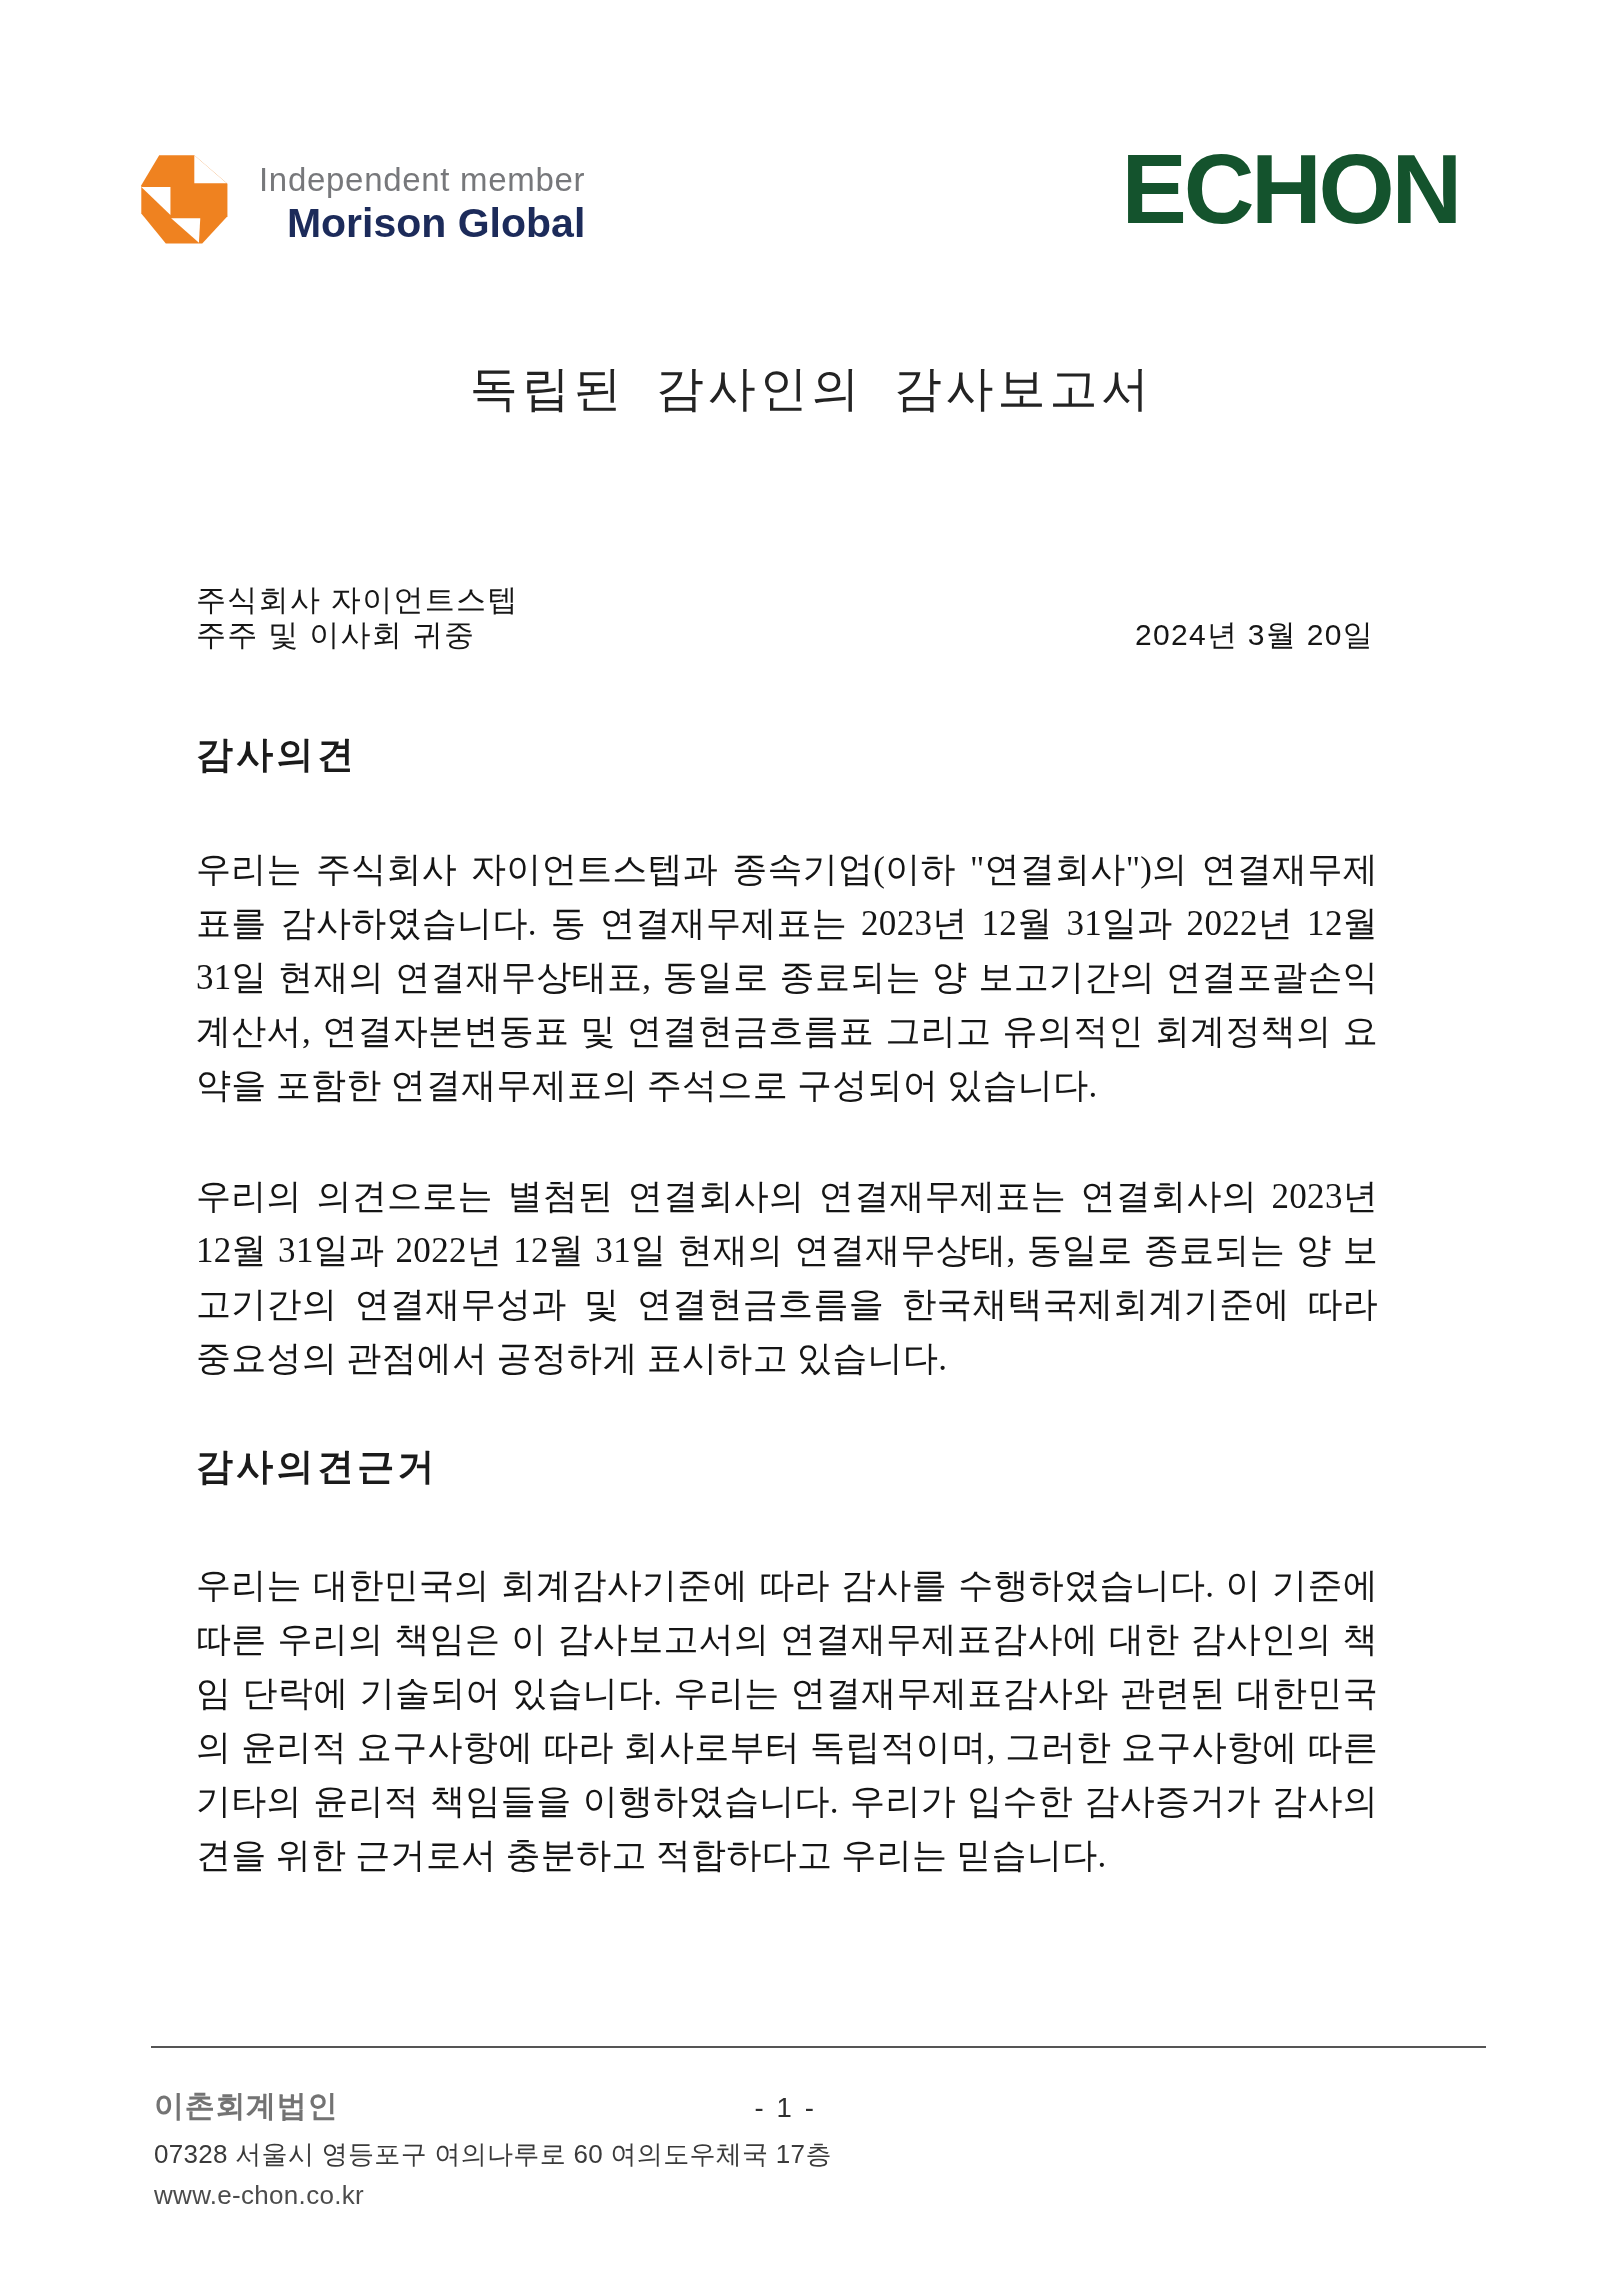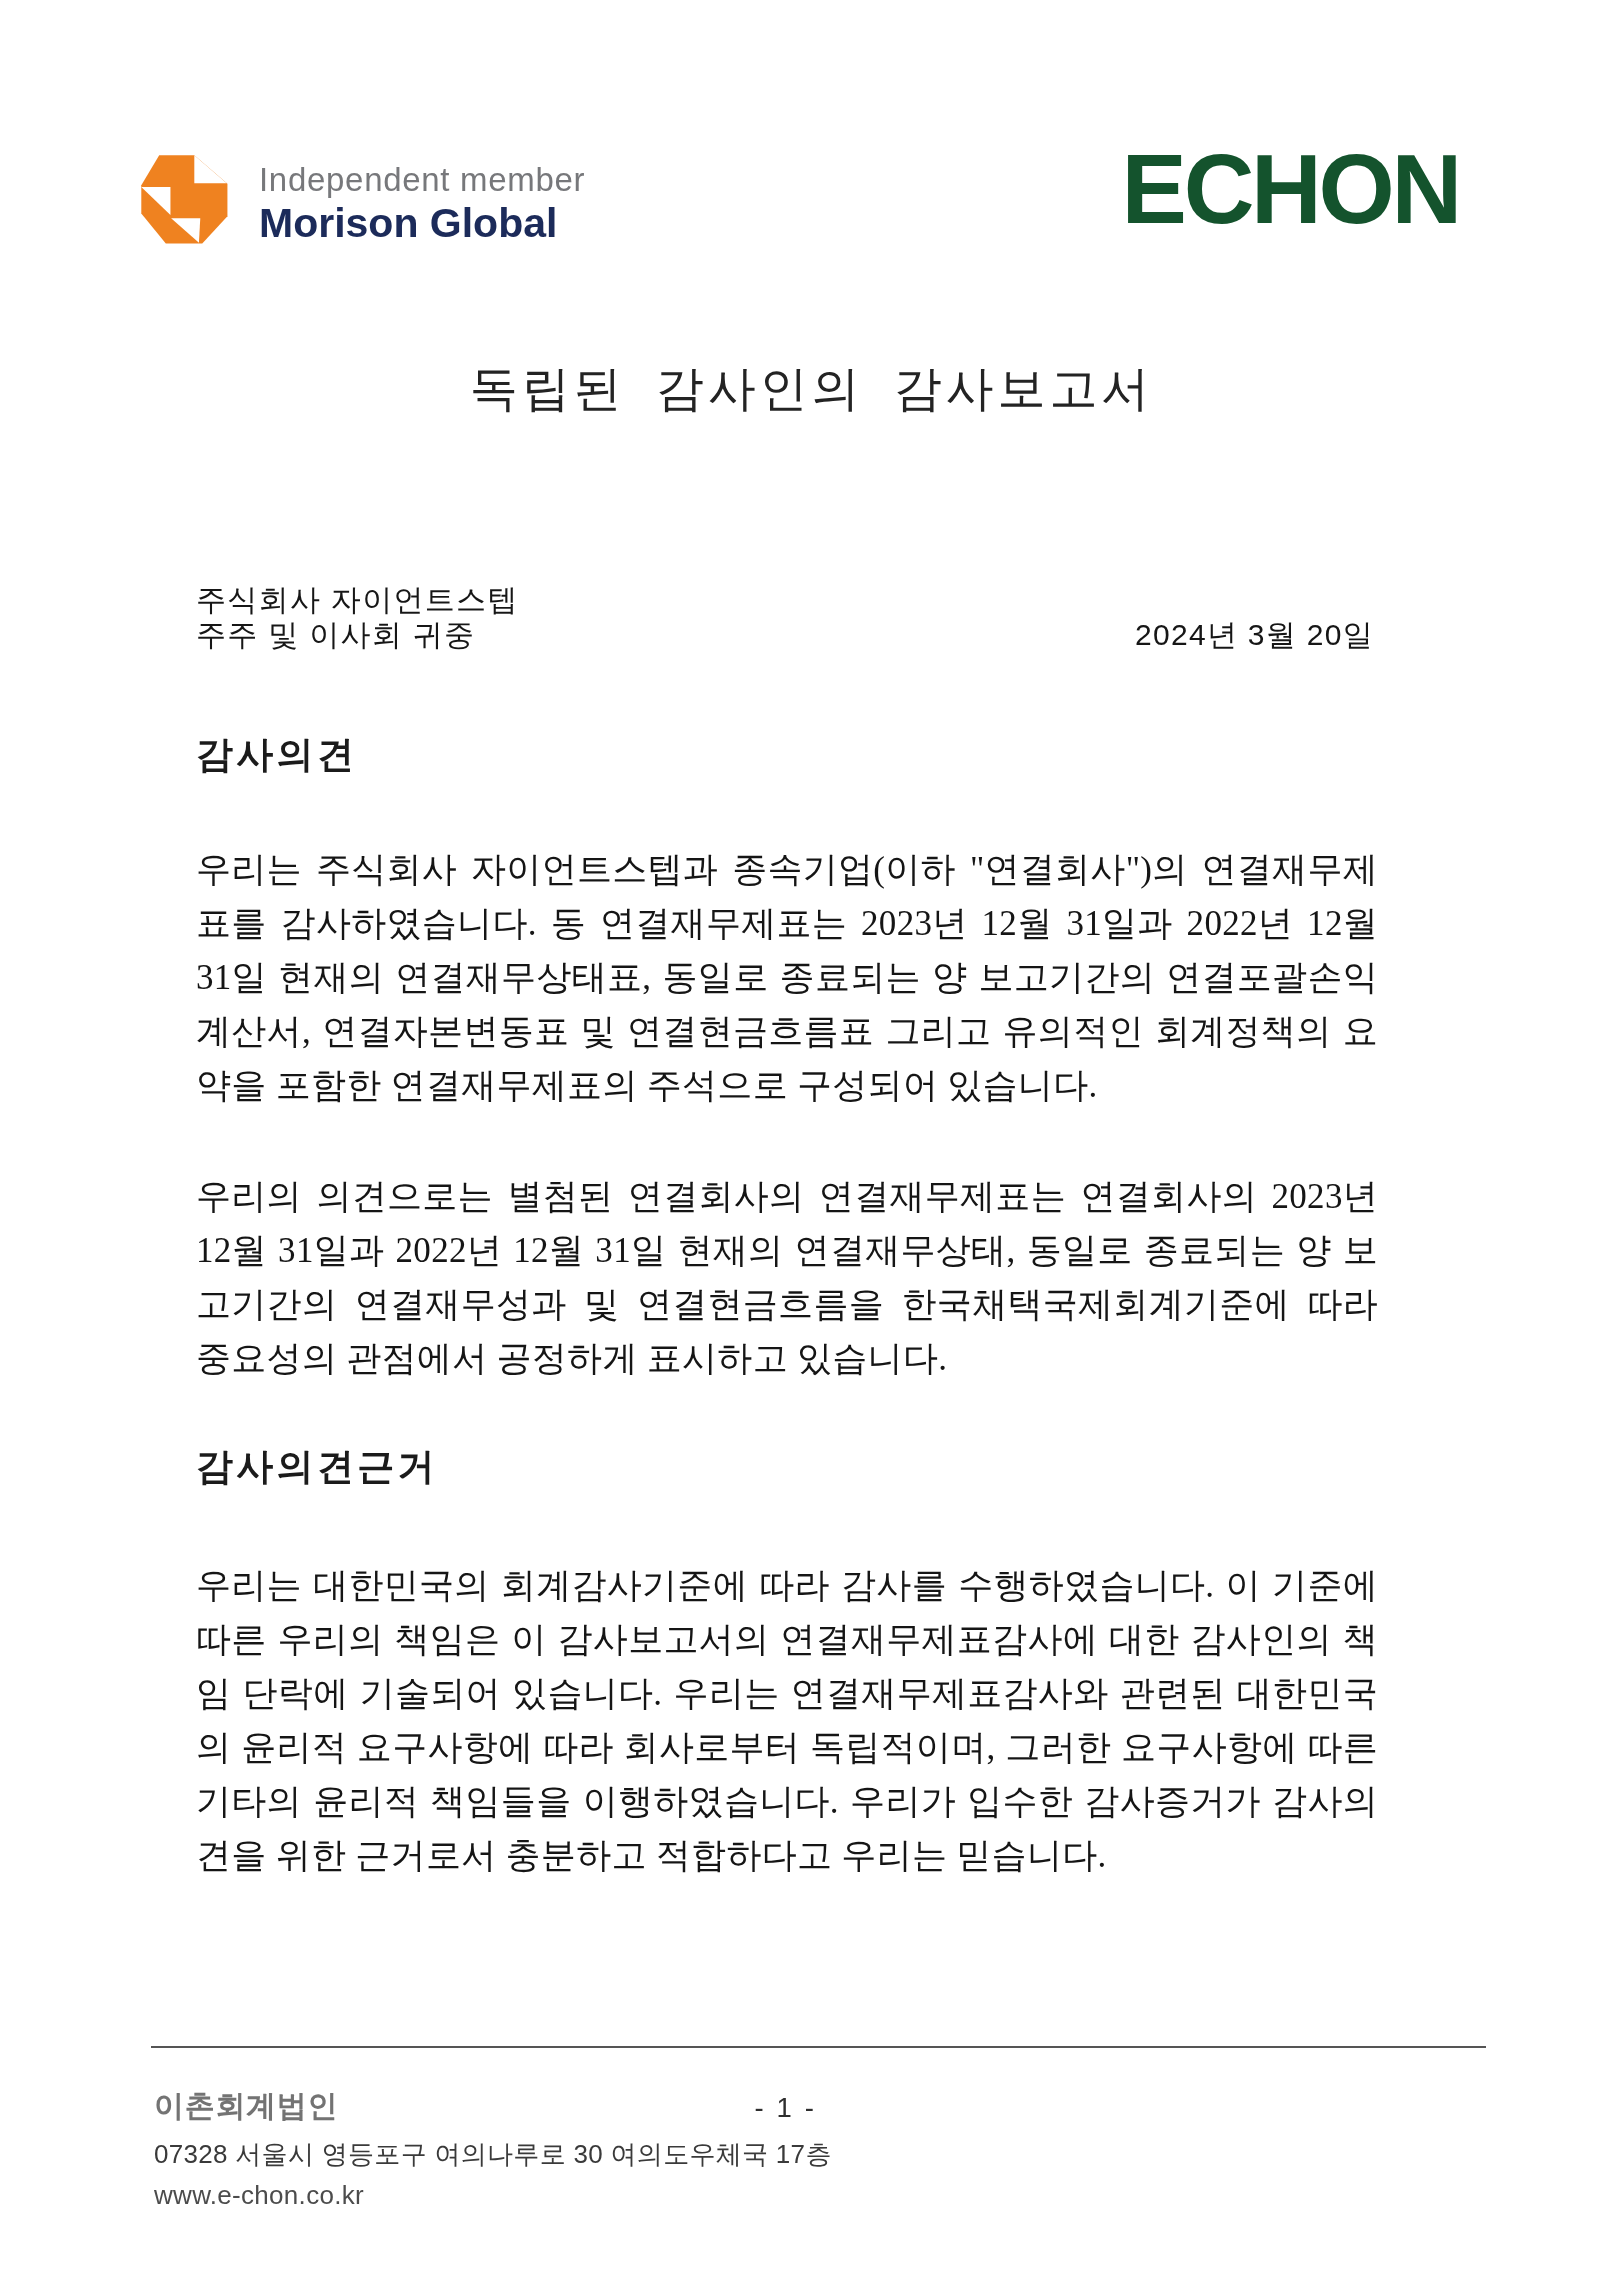--- a/index.html
+++ b/index.html
@@ -14,20 +14,21 @@
   
   .morison-logo{
     position:absolute;left:136px;top:152px;
     display:flex;flex-direction:row;align-items:flex-start;
   }
   .morison-mark{width:106px;height:106px;flex:0 0 auto;}
   .morison-text{
     margin-left:17px;padding-top:9.2px;
     display:flex;flex-direction:column;
     font-family:"Liberation Sans","DejaVu Sans",sans-serif;
+    text-align:right;
   }
   .morison-tagline{
     font-size:33px;line-height:38px;color:#77787B;letter-spacing:0.7px;white-space:nowrap;
   }
   .morison-name{
     font-size:41px;line-height:46px;font-weight:bold;color:#1C2B5A;
     letter-spacing:0;margin-top:1.3px;white-space:nowrap;
   }
   .echon-logo{
     position:absolute;right:164px;top:140px;
@@ -132,17 +133,17 @@
   <div class="sec-heading heading-1">감사의견</div>
   <p class="body-par par-1" style="margin:0;">우리는 주식회사 자이언트스텝과 종속기업(이하 "연결회사")의 연결재무제표를 감사하였습니다. 동 연결재무제표는 2023년 12월 31일과 2022년 12월 31일 현재의 연결재무상태표, 동일로 종료되는 양 보고기간의 연결포괄손익계산서, 연결자본변동표 및 연결현금흐름표 그리고 유의적인 회계정책의 요약을 포함한 연결재무제표의 주석으로 구성되어 있습니다.</p>
   <p class="body-par par-2" style="margin:0;">우리의 의견으로는 별첨된 연결회사의 연결재무제표는 연결회사의 2023년 12월 31일과 2022년 12월 31일 현재의 연결재무상태, 동일로 종료되는 양 보고기간의 연결재무성과 및 연결현금흐름을 한국채택국제회계기준에 따라 중요성의 관점에서 공정하게 표시하고 있습니다.</p>
 
   <div class="sec-heading heading-2">감사의견근거</div>
   <p class="body-par par-3" style="margin:0;">우리는 대한민국의 회계감사기준에 따라 감사를 수행하였습니다. 이 기준에 따른 우리의 책임은 이 감사보고서의 연결재무제표감사에 대한 감사인의 책임 단락에 기술되어 있습니다. 우리는 연결재무제표감사와 관련된 대한민국의 윤리적 요구사항에 따라 회사로부터 독립적이며, 그러한 요구사항에 따른 기타의 윤리적 책임들을 이행하였습니다. 우리가 입수한 감사증거가 감사의견을 위한 근거로서 충분하고 적합하다고 우리는 믿습니다.</p>
 
   <div class="footer-rule"></div>
   <div class="footer-firm">이촌회계법인</div>
   <div class="footer-pagenum">- 1 -</div>
-  <div class="footer-address">07328 서울시 영등포구 여의나루로 30 여의도우체국 17층</div>
+  <div class="footer-address">07328 서울시 영등포구 여의나루로 60 여의도우체국 17층</div>
   <div class="footer-website">www.e-chon.co.kr</div>
 
 </div>
 
 
 </body></html>

